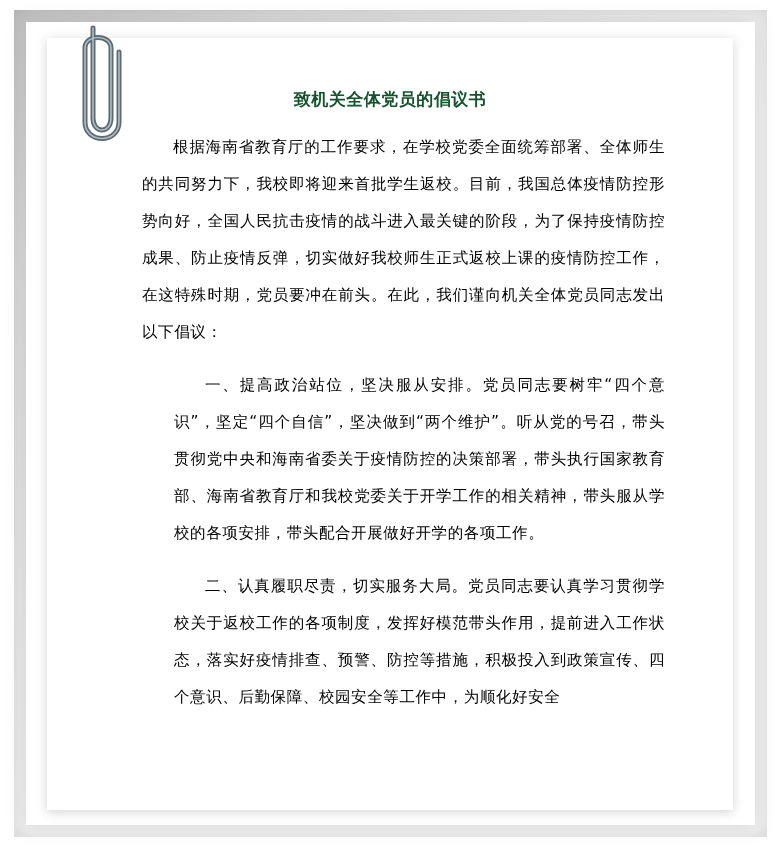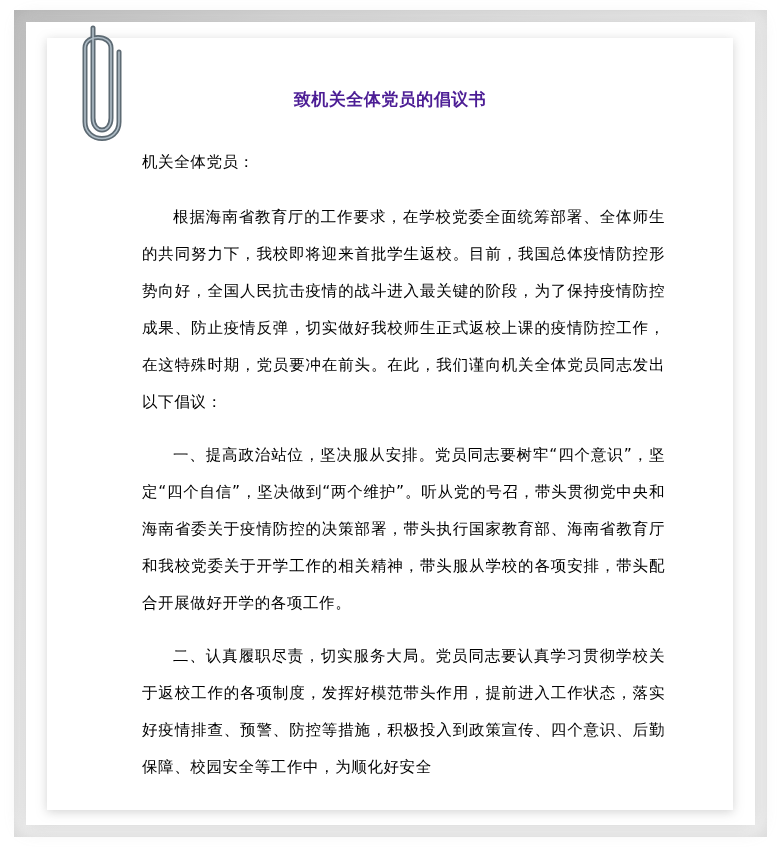--- a/index.html
+++ b/index.html
@@ -80,21 +80,21 @@
     box-sizing: border-box;
   }
 
   .doc-title {
     margin: 0;
     padding-top: 50px;
     text-align: center;
     font-family: "DejaVu Sans", sans-serif;
     font-size: 17px;
     font-weight: bold;
-    color: #4c1d95;
+    color: #14532d;
     letter-spacing: 0.5px;
   }
 
   .para {
     margin: 0;
     color: #000;
     font-family: "DejaVu Sans", sans-serif;
     font-size: 15.5px;
     line-height: 37px;
     text-align: justify;
@@ -108,36 +108,36 @@
     padding-top: 33px;
   }
 
   .para.indent {
     text-indent: 2em;
     padding-top: 18px;
   }
 
   .para.indent.tight {
     padding-top: 16px;
+    margin-left: 32px;
   }
 </style>
 </head>
 <body>
 
 <div class="frame">
 
   <div class="shadow-layer"></div>
   <div class="shadow-inner"></div>
 
   <div class="sheet">
     <div class="doc-body">
 
       <h1 class="doc-title">致机关全体党员的倡议书</h1>
 
-      <p class="para salutation">机关全体党员：</p>
 
       <p class="para indent">根据海南省教育厅的工作要求，在学校党委全面统筹部署、全体师生的共同努力下，我校即将迎来首批学生返校。目前，我国总体疫情防控形势向好，全国人民抗击疫情的战斗进入最关键的阶段，为了保持疫情防控成果、防止疫情反弹，切实做好我校师生正式返校上课的疫情防控工作，在这特殊时期，党员要冲在前头。在此，我们谨向机关全体党员同志发出以下倡议：</p>
 
       <p class="para indent tight">一、提高政治站位，坚决服从安排。党员同志要树牢“四个意识”，坚定“四个自信”，坚决做到“两个维护”。听从党的号召，带头贯彻党中央和海南省委关于疫情防控的决策部署，带头执行国家教育部、海南省教育厅和我校党委关于开学工作的相关精神，带头服从学校的各项安排，带头配合开展做好开学的各项工作。</p>
 
       <p class="para indent tight">二、认真履职尽责，切实服务大局。党员同志要认真学习贯彻学校关于返校工作的各项制度，发挥好模范带头作用，提前进入工作状态，落实好疫情排查、预警、防控等措施，积极投入到政策宣传、四个意识、后勤保障、校园安全等工作中，为顺化好安全</p>
 
     </div>
   </div>
 

